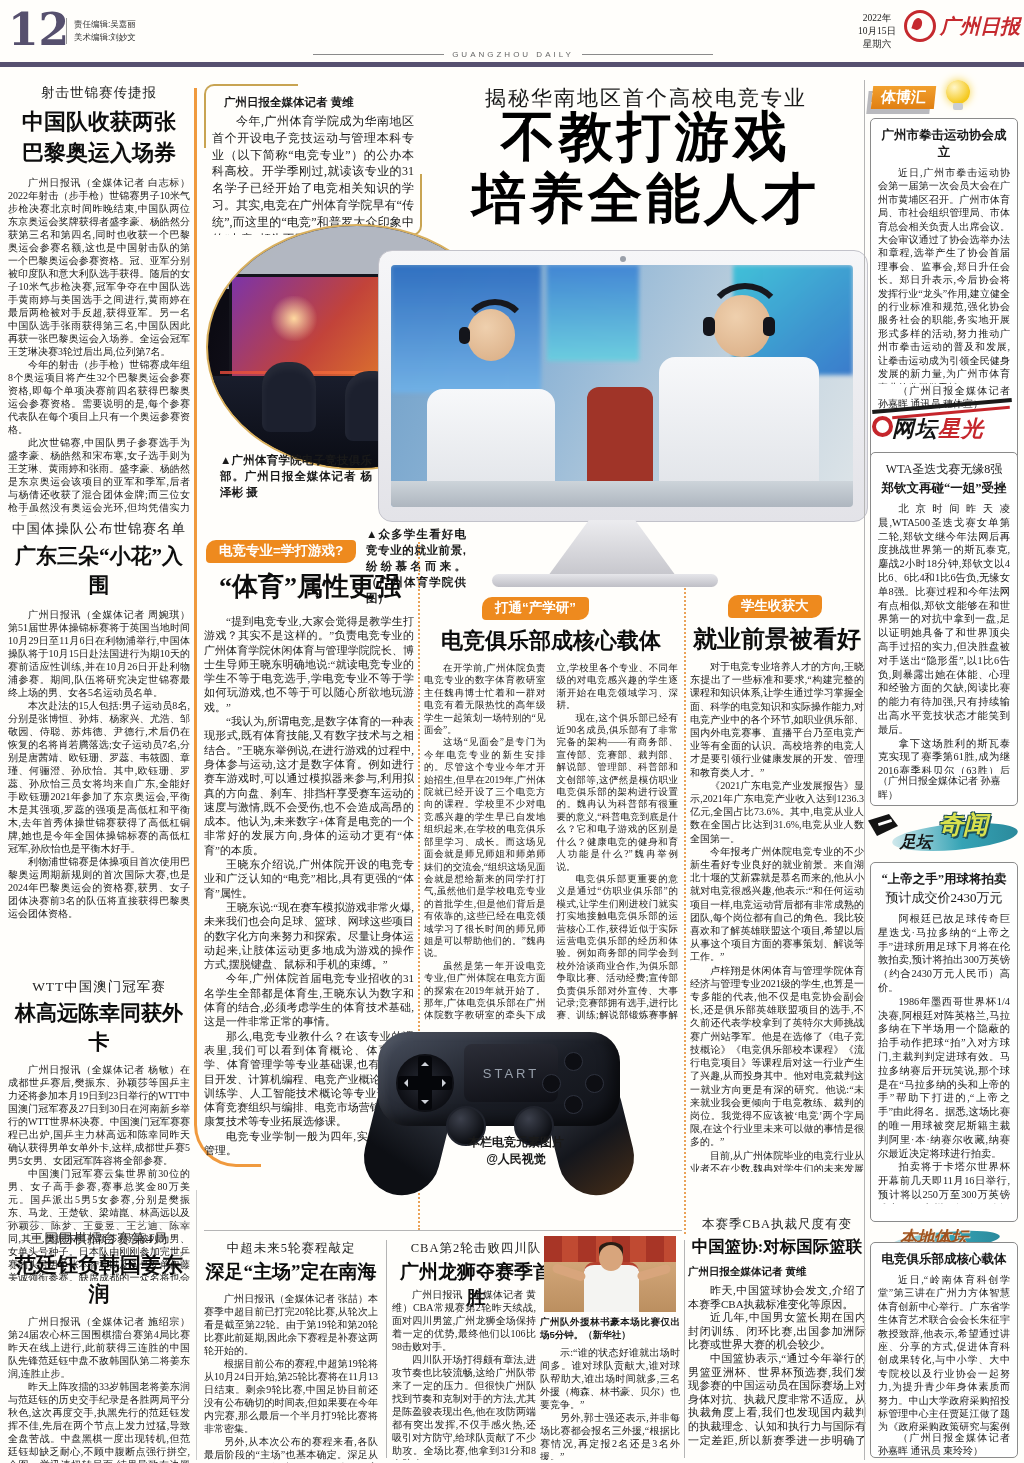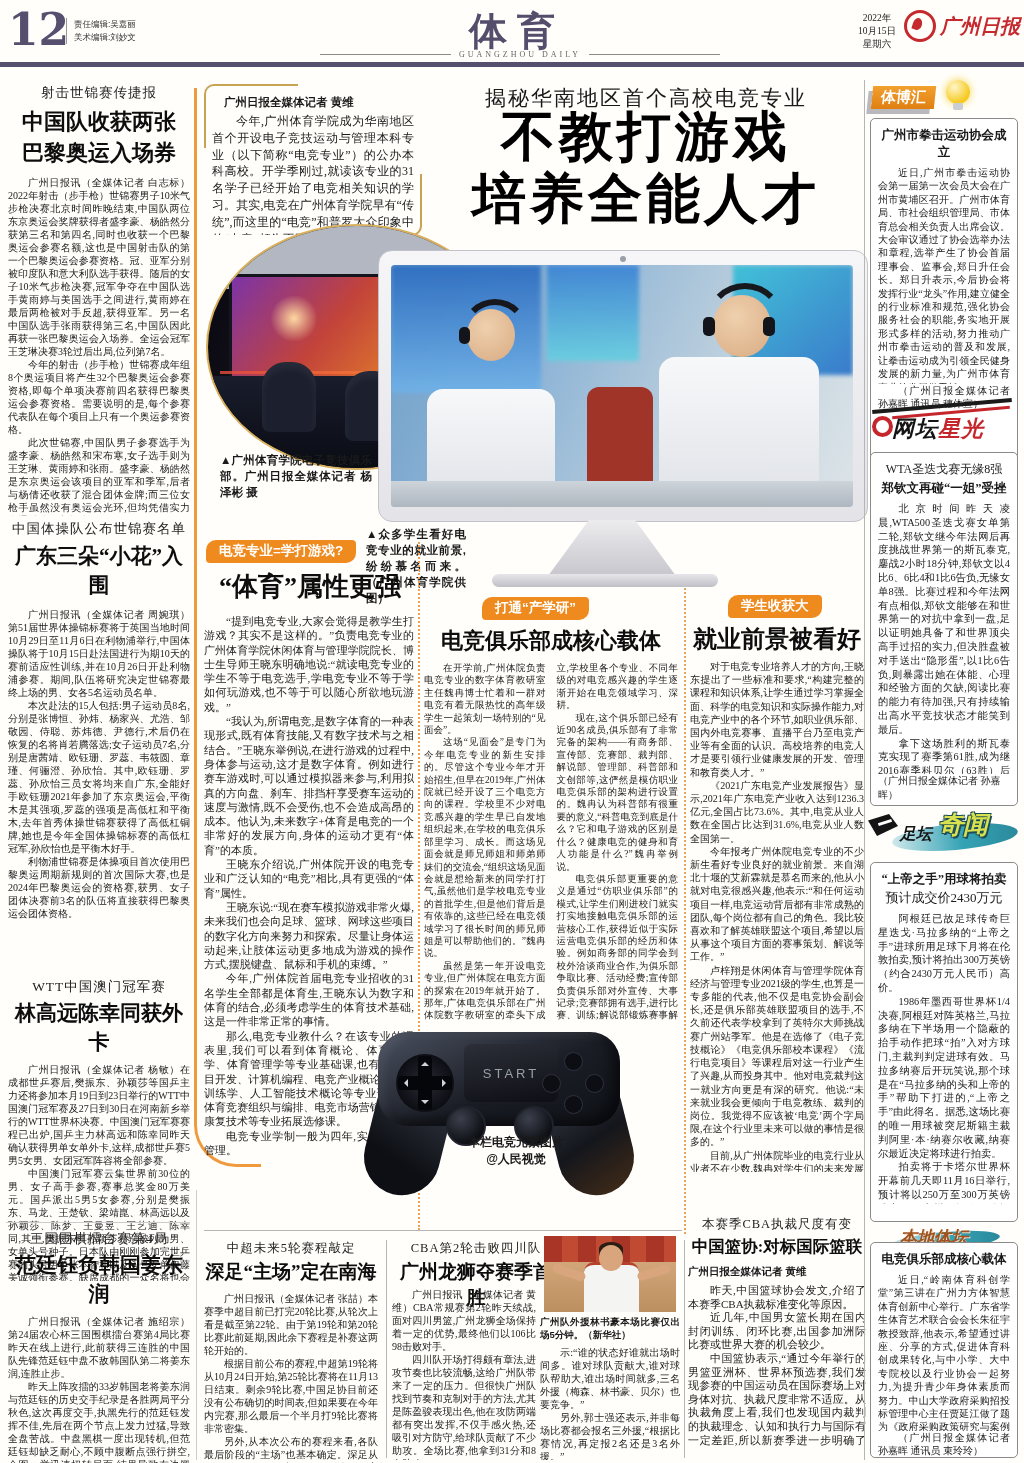--- a/index.html
+++ b/index.html
@@ -3,22 +3,22 @@
 <meta charset="utf-8">
 <style>
   html,body{margin:0;padding:0;background:#e9e9e9;}
   #page{position:relative;width:1024px;height:1463px;background:#fffefb;margin:0 auto;
         font-family:"Liberation Serif",serif;color:#1a1a1a;overflow:hidden;}
   .abs{position:absolute;}
   
   #page-num{left:8px;top:6px;font-size:44px;font-weight:900;color:#56506e;font-family:"DejaVu Serif",serif;line-height:48px;}
   #editors{left:66px;top:18px;border-left:1px solid #999;padding-left:7px;font-size:8.5px;line-height:13px;color:#333;font-family:"Liberation Sans",sans-serif;}
   #section-title{left:0;right:0;top:6px;text-align:center;font-size:38px;font-weight:bold;color:#544e6c;letter-spacing:10px;text-indent:10px;}
-  #section-sub{left:320px;top:50px;width:400px;display:flex;align-items:center;gap:8px;color:#666;
-               font-family:Liberation Serif, serif;font-size:8px;letter-spacing:3px;}
+  #section-sub{left:313px;top:50px;width:400px;display:flex;align-items:center;gap:8px;color:#666;
+               font-family:Liberation Sans, sans-serif;font-size:8px;letter-spacing:3px;}
   #section-sub::before,#section-sub::after{content:"";flex:1;border-top:1px solid #8a8a8a;}
   #date-block{right:128px;top:12px;text-align:center;font-size:9.5px;line-height:13px;color:#222;}
   #masthead{right:8px;top:10px;width:112px;display:flex;align-items:center;gap:4px;}
   #masthead .ring{width:26px;height:26px;border:3px solid #c5292e;border-radius:50%;position:relative;flex:none;}
   #masthead .ring::after{content:"";position:absolute;left:6px;top:5px;width:9px;height:12px;background:#c5292e;border-radius:50% 50% 50% 0;transform:rotate(18deg);}
   #masthead .mh-text{color:#c5292e;font-weight:bold;font-style:italic;font-size:20px;white-space:nowrap;}
   #header-rule{left:0;top:62px;width:1024px;height:5px;background:#565070;}
   
   .kicker{text-align:center;font-size:13px;letter-spacing:1px;color:#222;}
   .a-title{text-align:center;font-weight:bold;color:#0d0d0d;}
@@ -125,42 +125,41 @@
   #bulb::after{content:"";position:absolute;left:7px;top:23px;width:10px;height:7px;background:#c9cdd4;border-radius:2px;}
   #s2-header{left:872px;top:402px;width:146px;height:44px;}
   .s2-bar{height:4px;background:#1a1a1a;transform:rotate(-5deg);}
   .s2-bar.red{background:#c5262c;height:3px;}
   #s2-ring{left:0;top:14px;width:13px;height:13px;border:4px solid #c5262c;border-radius:50%;}
   .s2-text{font-style:italic;font-weight:900;font-size:22px;letter-spacing:1px;}
   .s2-a{color:#141414;}
   .s2-b{color:#c5262c;}
   #s3-header{left:866px;top:808px;width:154px;height:48px;}
   .swoosh{position:absolute;background:linear-gradient(90deg,#cfe8ec,#35a3b5 55%,#2b8a9c);border-radius:50%;transform:rotate(-5deg);}
-  .s3-a{position:absolute;left:34px;top:16px;font-style:italic;font-weight:900;font-size:16px;color:#141414;}
+  .s3-a{position:absolute;left:34px;top:24px;font-style:italic;font-weight:900;font-size:16px;color:#141414;}
   .s3-b{position:absolute;left:72px;top:0px;font-style:italic;font-weight:900;font-size:25px;color:#d8e14e;
         text-shadow:1.5px 1.5px 0 #1d4e57,-1px -1px 0 #1d4e57,1px -1px 0 #1d4e57,-1px 1px 0 #1d4e57;}
   #s3-dart{position:absolute;left:2px;top:6px;width:30px;height:22px;background:#141414;
            clip-path:polygon(0 30%,70% 0,100% 55%,30% 100%);}
   #s3-dart::after{content:"";position:absolute;left:10px;top:7px;width:14px;height:3px;background:#fff;transform:rotate(-18deg);}
   #s4-header{left:890px;top:1224px;width:110px;height:26px;}
   .s4-text{position:absolute;left:10px;top:2px;font-style:italic;font-weight:900;font-size:17px;color:#a0521e;
            text-shadow:1px 1px 0 #e8d9c2;}
   .photo-cap{font-weight:bold;font-family:"Liberation Sans",sans-serif;}
 </style>
 </head>
 <body>
 
 <div id="page">
 
   <div class="abs" id="page-num">12</div>
   <div class="abs" id="editors">
     <div>责任编辑:吴嘉丽</div>
     <div>美术编辑:刘妙文</div>
   </div>
-  <div class="abs" id="section-title">体育</div>
   <div class="abs" id="section-sub">
       <span>GUANGZHOU DAILY</span>
     </div>
   <div class="abs" id="date-block">
     <div>2022年</div>
     <div>10月15日</div>
     <div>星期六</div>
   </div>
   <div class="abs" id="masthead">
     <span class="ring"></span>

